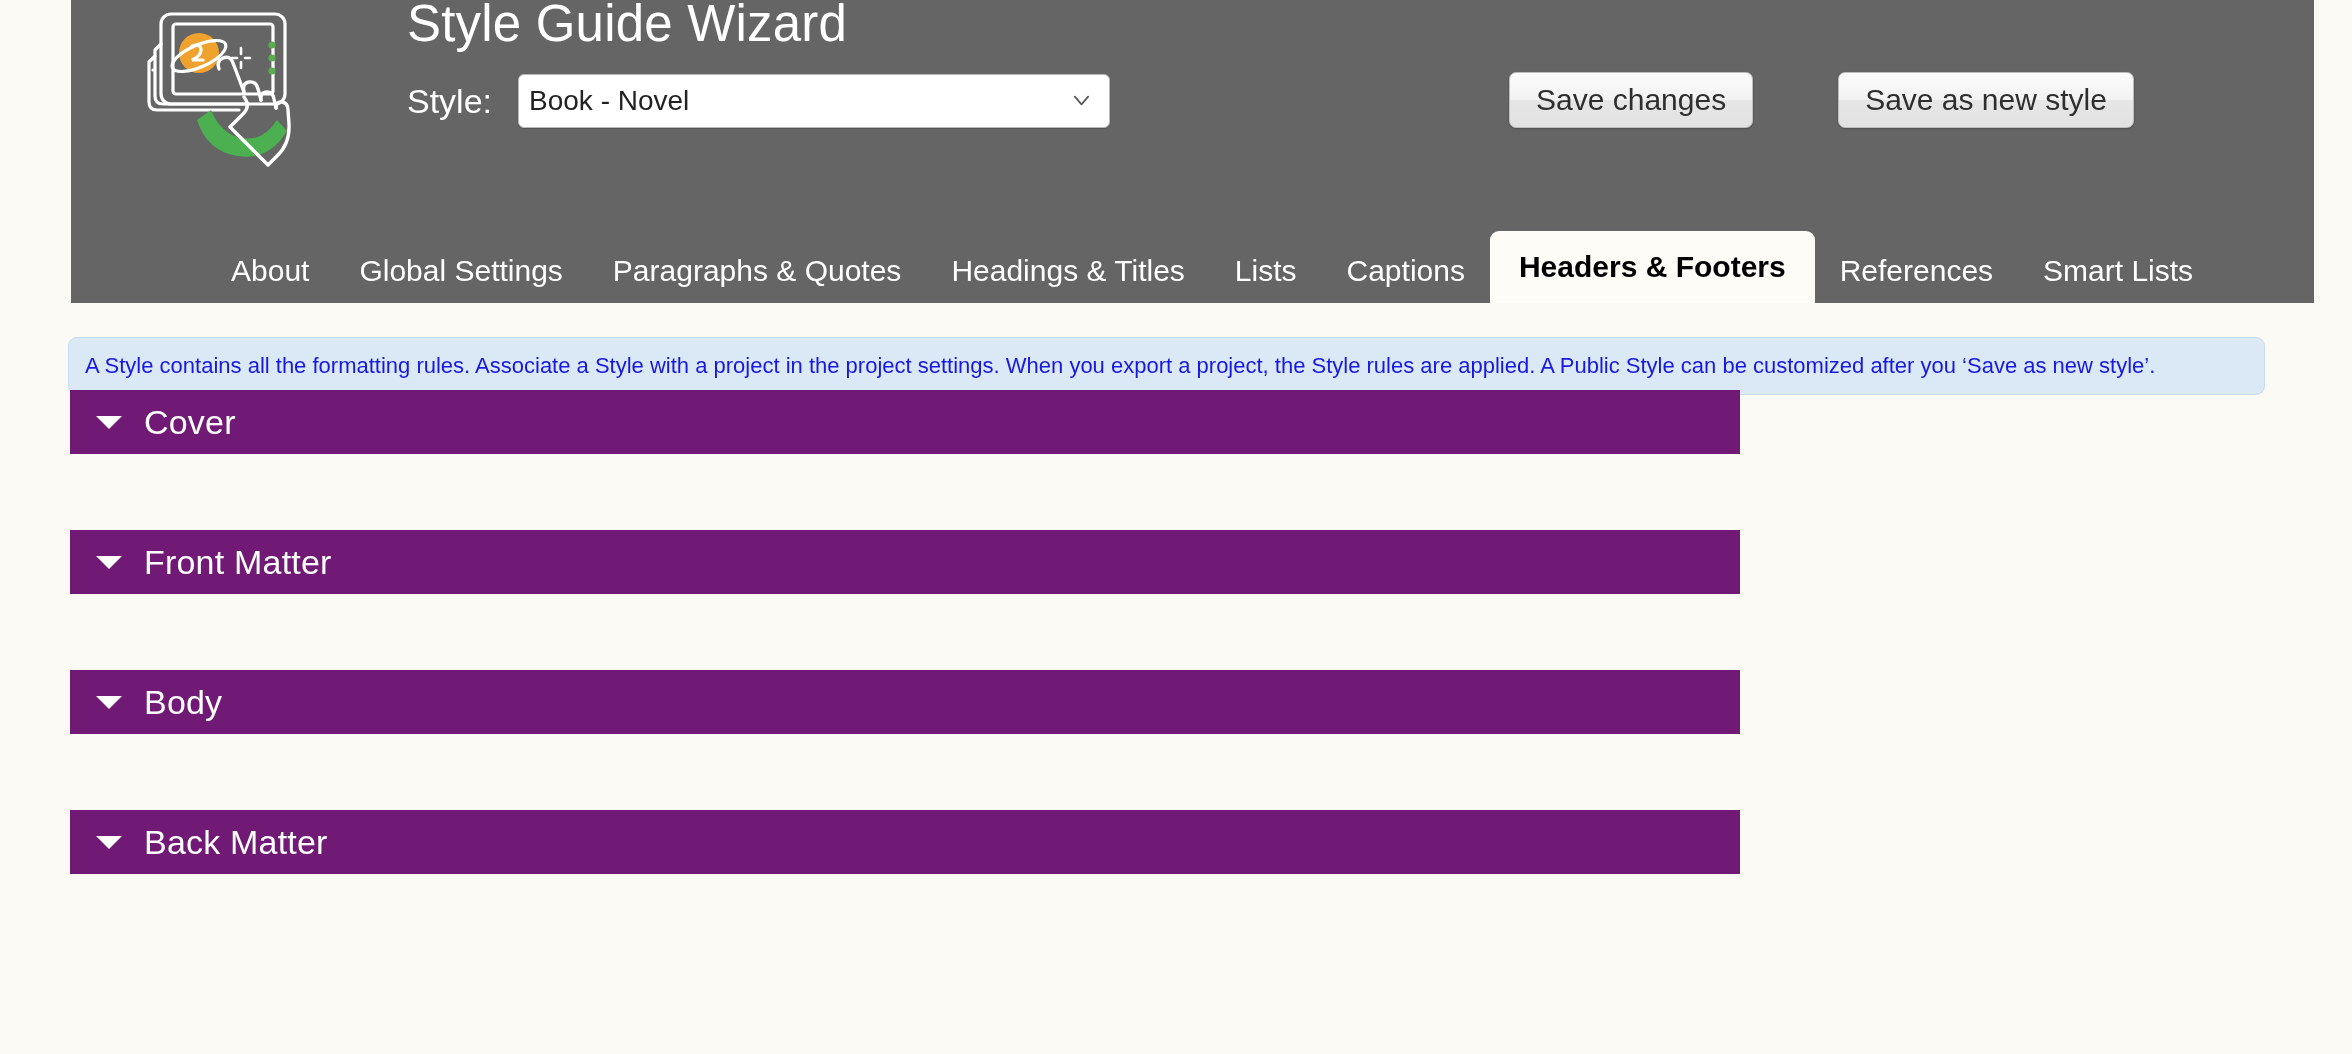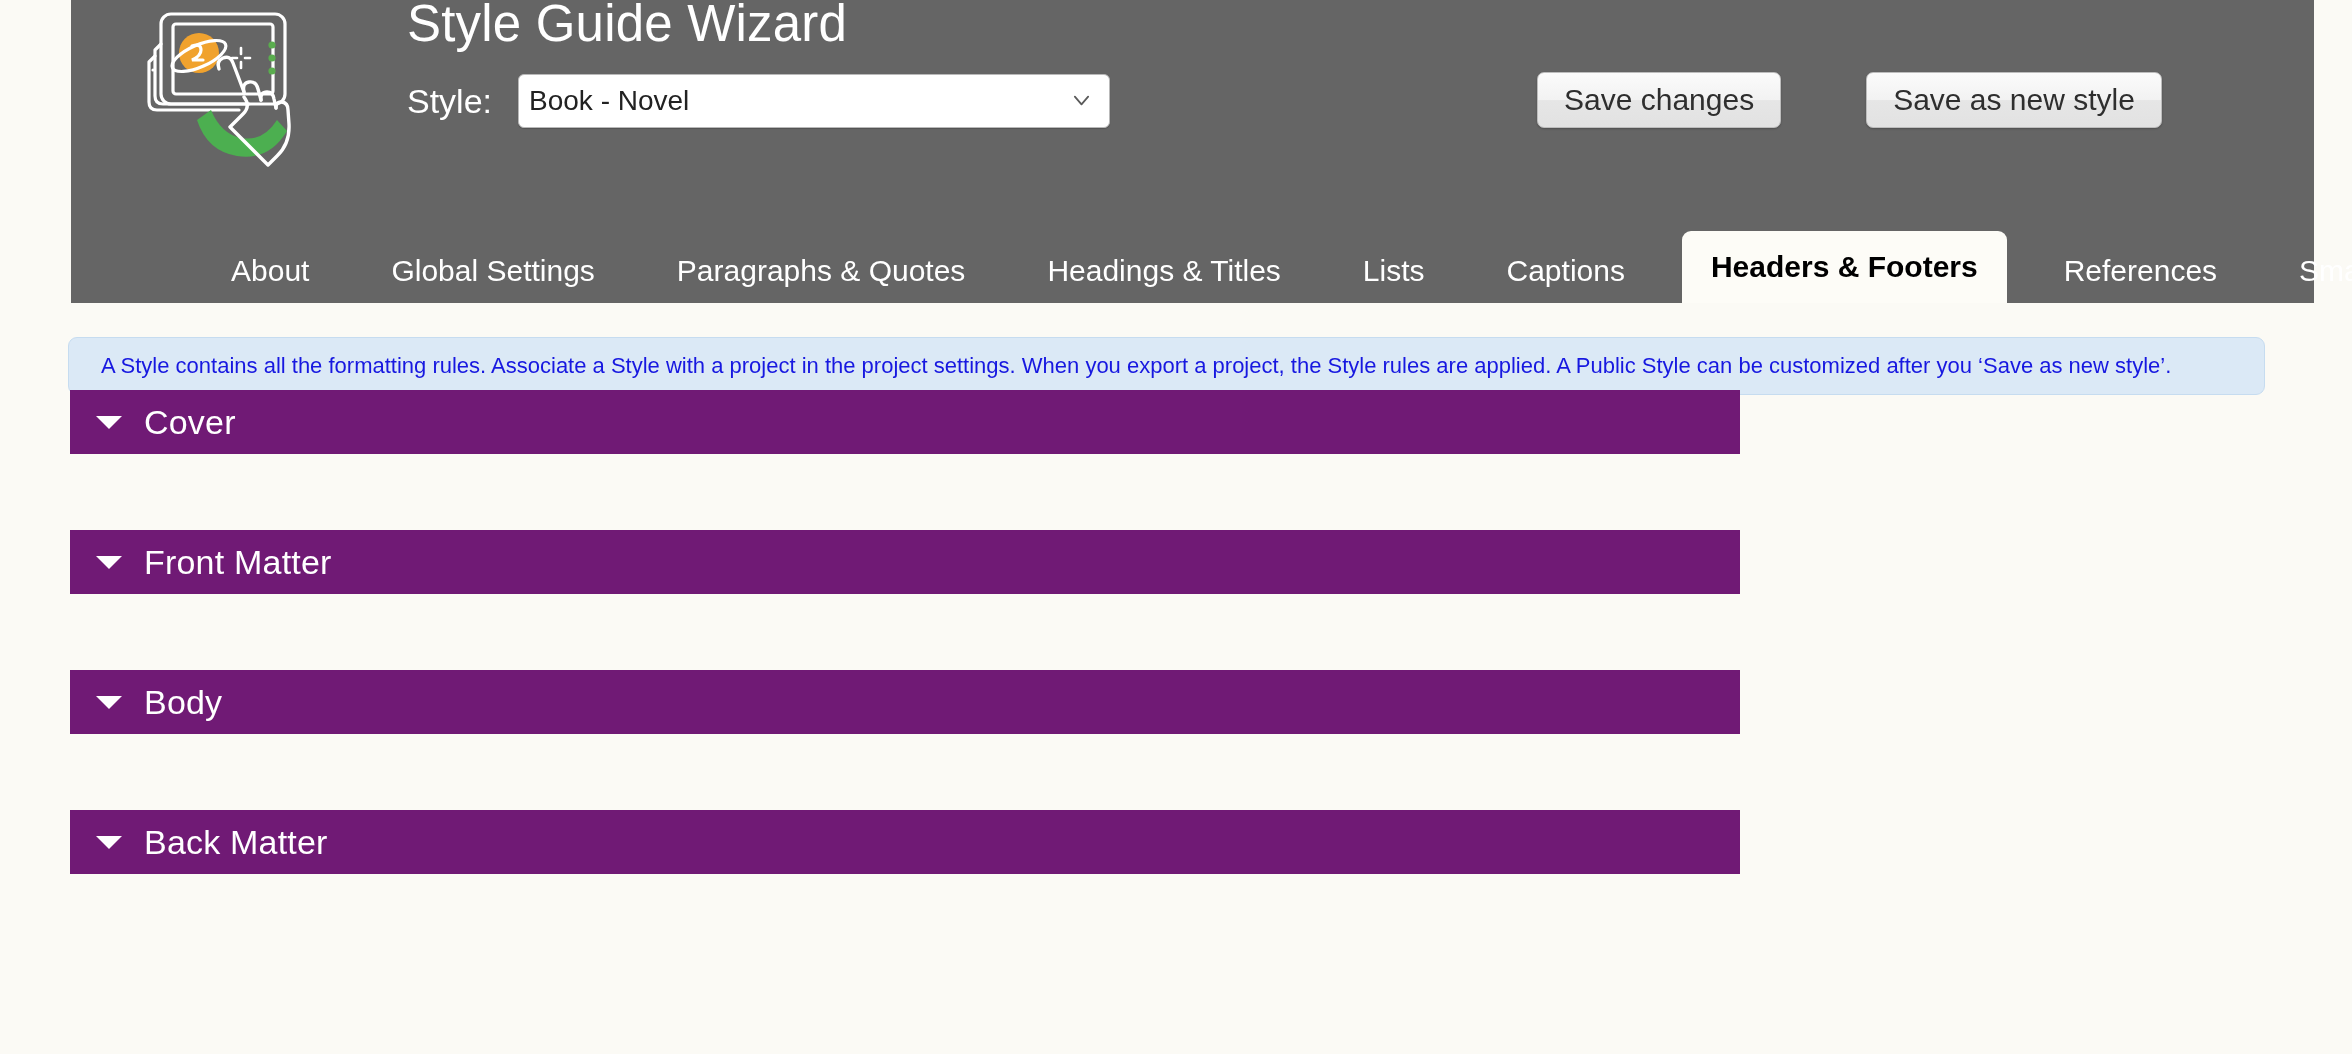--- a/index.html
+++ b/index.html
@@ -101,21 +101,20 @@
     margin-top: -10px;
   }
   .chevron svg { display: block; }
 
   .header-buttons {
     position: absolute;
     left: 1438px;
     top: 72px;
     display: flex;
     align-items: flex-start;
-    margin-left: 28px;
   }
 
   .btn {
     display: inline-flex;
     align-items: center;
     justify-content: center;
     height: 56px;
     padding: 0 26px;
     font-size: 30px;
     color: #2e2e2e;
@@ -133,21 +132,20 @@
   
   .tabbar {
     position: absolute;
     left: 0;
     bottom: 0;
     width: 100%;
     height: 76px;
     display: flex;
     align-items: flex-end;
     padding-left: 135px;
-    gap: 32px;
   }
 
   .tab {
     position: relative;
     display: flex;
     align-items: center;
     justify-content: center;
     height: 64px;
     padding: 0 25px;
     font-size: 30px;
@@ -170,21 +168,21 @@
     position: absolute;
     left: 68px;
     top: 337px;
     width: 2197px;
     height: 58px;
     background: #dbe9f6;
     border: 1px solid #c6dcf0;
     border-radius: 9px;
     display: flex;
     align-items: center;
-    padding-left: 32px;
+    padding-left: 16px;
   }
 
   .info-text {
     font-size: 22px;
     color: #1718e0;
     white-space: nowrap;
   }
 
   
   .accordion-list {

